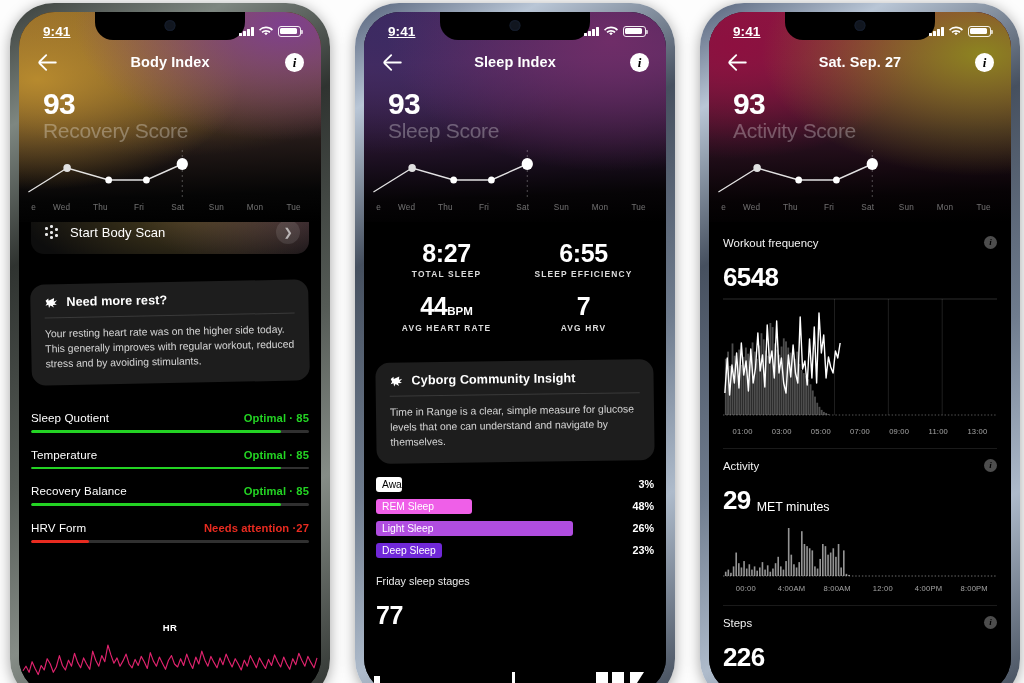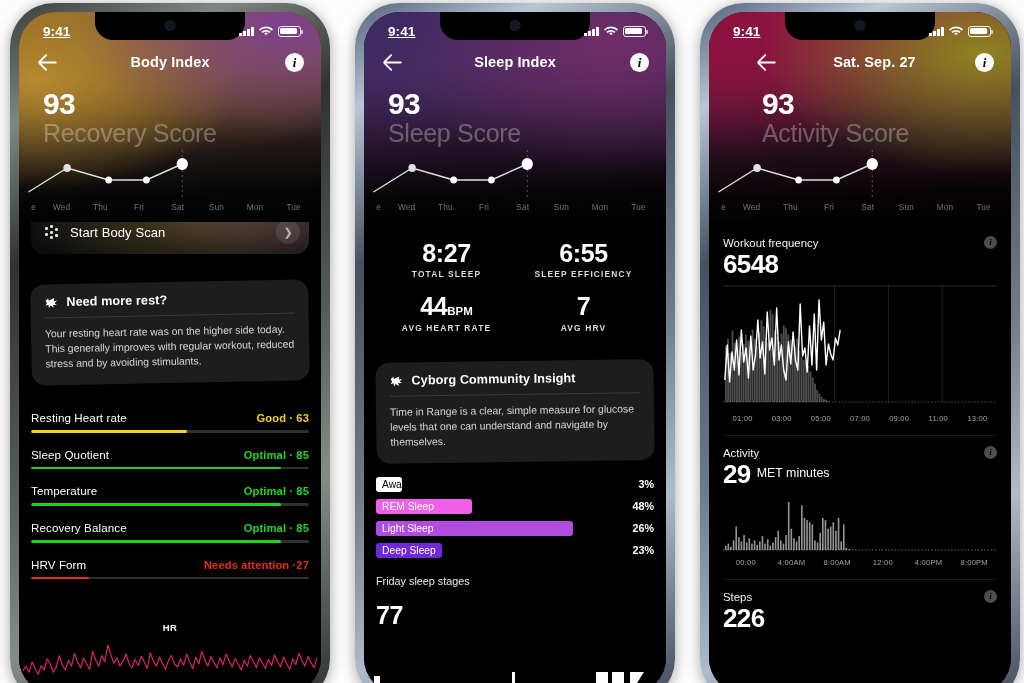--- a/index.html
+++ b/index.html
@@ -118,21 +118,20 @@
     background:
       radial-gradient(120% 100% at 82% 14%, #6f2d68 0%, rgba(111,45,104,0) 62%),
       radial-gradient(110% 90% at 10% 10%, #3d2b63 0%, rgba(61,43,99,0) 64%),
       linear-gradient(178deg, #3a2358 0%, #4c2b5d 24%, #25142c 60%, #060406 86%, #000 100%);
   }
   .hero.g3 {
     background:
       radial-gradient(125% 100% at 90% 20%, #8d8420 0%, rgba(141,132,32,0) 58%),
       radial-gradient(105% 90% at 8% 16%, #8d1040 0%, rgba(141,16,64,0) 60%),
       linear-gradient(178deg, #8e1843 0%, #76203f 24%, #2a1120 58%, #070305 86%, #000 100%);
-    padding-left: 29px;
   }
 
   
   .navbar {
     position: relative;
     height: 40px;
     margin-top: 30px;
     display: flex; align-items: center;
     padding: 0 17px;
     z-index: 30;
@@ -158,21 +157,21 @@
     font-family: "Liberation Serif", serif;
     display: flex; align-items: center; justify-content: center;
     cursor: pointer;
     line-height: 1;
   }
 
   
   .score-wrap { padding: 6px 0 0 24px; position: relative; z-index: 25; }
   .score-num { font-size: 30px; font-weight: 700; color: #fff; line-height: 1.05; letter-spacing: -.6px; }
   .score-label {
-    font-size: 25px; font-weight: 500;
+    font-size: 21px; font-weight: 500;
     color: rgba(255,255,255,.30);
     line-height: 1.12;
     letter-spacing: -.3px;
     margin-top: -1px;
   }
 
   
   .trend {
     position: absolute;
     left: 0; right: 0; bottom: 0;
@@ -327,22 +326,22 @@
   .card3-i {
     margin-left: auto; width: 13px; height: 13px; border-radius: 50%;
     background: rgba(255,255,255,.30); color: #000;
     font-size: 9px; font-weight: 700; font-style: italic;
     font-family: "Liberation Serif", serif;
     display:flex; align-items:center; justify-content:center; line-height:1;
     cursor: pointer;
   }
   .card3-num {
     font-size: 26px; font-weight: 700; color: #fff;
-    letter-spacing: -.6px; line-height: 1.08; margin-top: 1px;
-    display: flex; align-items: center; gap: 6px;
+    letter-spacing: -.6px; line-height: 1.08; margin-top: 14px;
+    display: flex; align-items: flex-end; gap: 6px;
   }
   .card3-num .unit { font-size: 12.4px; font-weight: 500; letter-spacing: 0; }
   .chart-box { margin-top: 6px; }
   .chart-box svg { width: 100%; display: block; }
   .axis {
     display: flex; margin-top: 2px;
     font-size: 7.6px; color: rgba(255,255,255,.62);
     letter-spacing: .2px;
   }
   .axis span { flex: 1; text-align: center; }
@@ -441,29 +440,20 @@
               <svg viewBox="0 0 14 13">
                   <path d="M1.2 4.3 4 2.1l.2 2.3 5.6-2.6-.4 3.4 3.3-1.1-2.6 2.9 2.3 1.5-4 .2 1 2.6-3.4-2-1.5 2.4-.6-3.2-2.8.9 1.4-2.4z" fill="#fff"></path>
                 </svg>
             </span>
             <span class="insight-title">Need more rest?</span>
           </div>
           <div class="insight-body">Your resting heart rate was on the higher side today. This generally improves with regular workout, reduced stress and by avoiding stimulants.</div>
         </div>
 
         <div class="metrics">
-          <div class="metric">
-            <div class="metric-top">
-              <span class="metric-name">Resting Heart rate</span>
-              <span class="metric-val" style="color:#f2d024">Good · 63</span>
-            </div>
-            <div class="metric-bar">
-                <i style="width:56%;background:#f2d024"></i>
-              </div>
-          </div>
           <div class="metric">
             <div class="metric-top">
               <span class="metric-name">Sleep Quotient</span>
               <span class="metric-val" style="color:#23d323">Optimal · 85</span>
             </div>
             <div class="metric-bar">
                 <i style="width:90%;background:#23d323"></i>
               </div>
           </div>
           <div class="metric">

